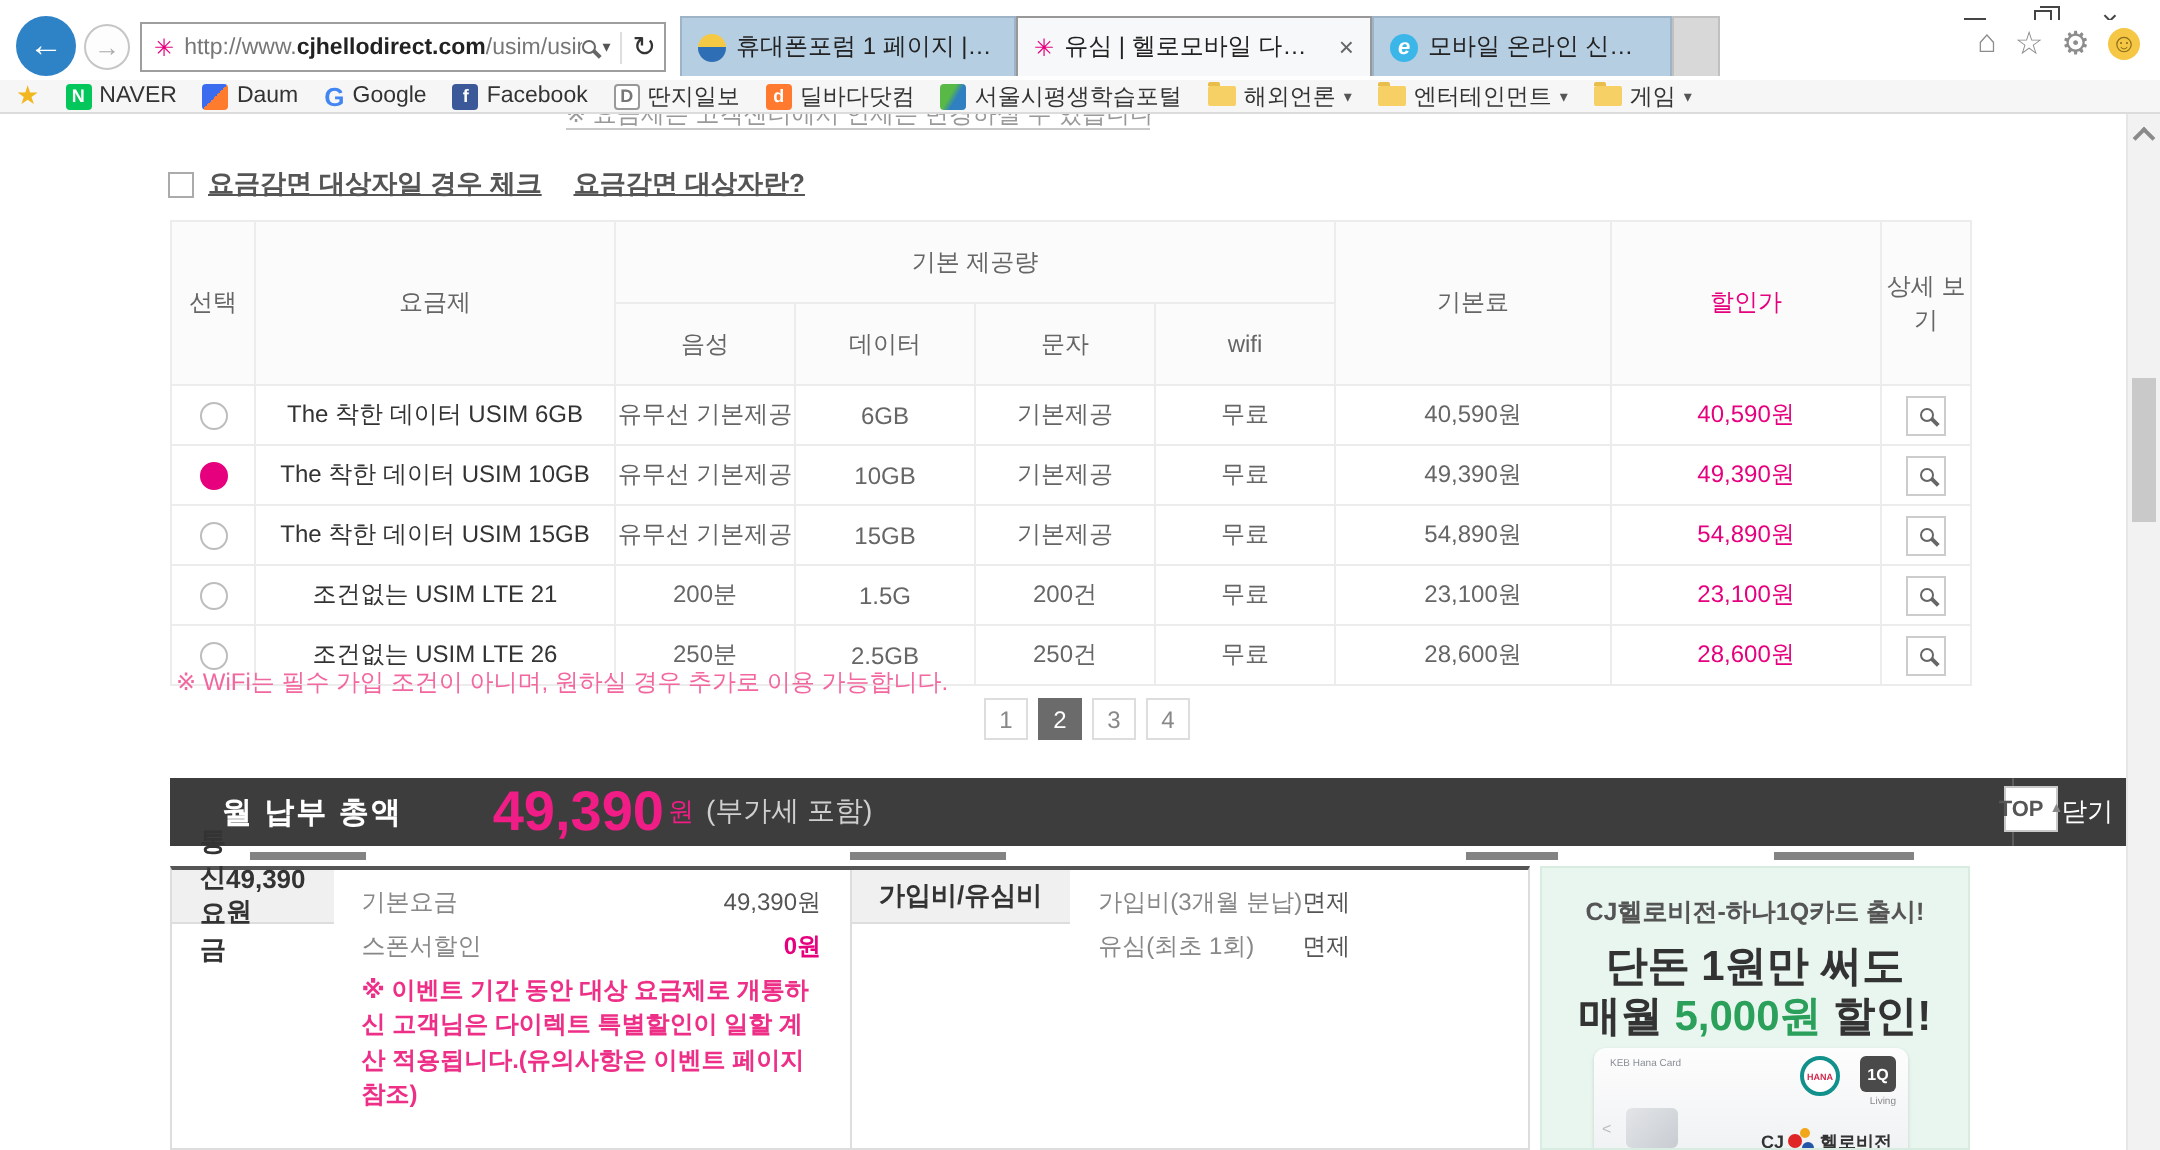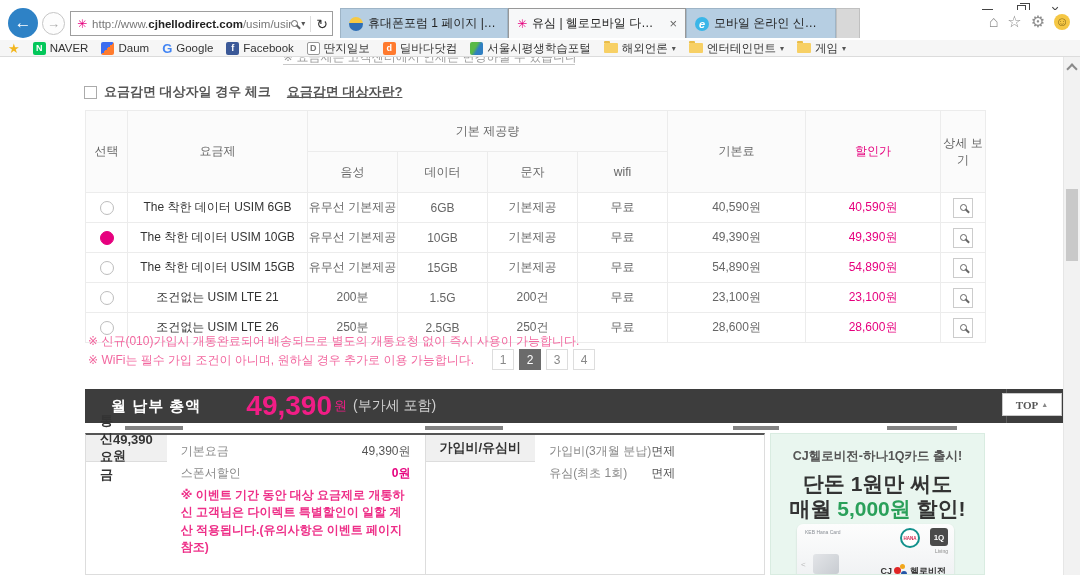--- a/index.html
+++ b/index.html
@@ -59,21 +59,21 @@
 
   
   .page { position:absolute; top:57px; left:0; width:1080px; height:518px; background:#fff; }
   .scrollbar { position:absolute; top:0; right:0; width:17px; height:518px; background:#f2f2f2; border-left:1px solid #e6e6e6; }
   .sb-up { position:absolute; top:8px; left:4px; width:8px; height:8px; border-left:2px solid #8a8a8a; border-top:2px solid #8a8a8a; transform:rotate(45deg); }
   .sb-thumb { position:absolute; top:132px; left:2px; width:12px; height:72px; background:#c9c9c9; }
 
   .clipped-top { position:absolute; top:0; left:283px; width:292px; height:8px; overflow:hidden; border-bottom:1px solid #c9c9c9; }
   .clipped-top span { display:block; margin-top:-8px; font-size:12px; color:#999; white-space:nowrap; }
 
-  .check-row { position:absolute; top:26px; left:84px; display:flex; align-items:center; font-size:13px; color:#555; }
+  .check-row { position:absolute; top:26px; left:84px; display:flex; align-items:center; font-size:13px; color:#555;text-decoration:underline; }
   .checkbox { width:13px; height:13px; border:1px solid #ababab; background:#fff; margin-right:7px; }
   .check-label { font-weight:bold; }
   .check-link { margin-left:16px; text-decoration:underline; font-weight:bold; }
 
   table.plans { position:absolute; top:53px; left:85px; width:900px; border-collapse:collapse; table-layout:fixed; }
   table.plans th, table.plans td { border:1px solid #ececec; font-size:12px; color:#666; text-align:center; font-weight:normal; }
   table.plans thead th { background:#fbfbfb; height:41px; }
   table.plans tbody td { height:30px; background:#fff; }
   .th-discount { color:#e6007e !important; }
   .td-plan { color:#333 !important; letter-spacing:0; }
@@ -88,21 +88,21 @@
   .pg.active { background:#6b6b6b; border-color:#6b6b6b; color:#fff; }
 
   .sumbar { position:absolute; top:332px; left:85px; width:984px; height:34px; background:#3d3d3d; display:flex; align-items:center; color:#fff; }
   .sum-label { font-size:15px; font-weight:bold; margin-left:26px; letter-spacing:1px; }
   .sum-amount { font-size:28px; font-weight:bold; color:#f11d86; margin-left:45px; letter-spacing:0; }
   .sum-won { font-size:13px; color:#f11d86; margin-left:2px; }
   .sum-vat { font-size:14px; color:#cfcfcf; margin-left:6px; }
   .apply-btn { margin-left:68px; background:#ec0f7f; color:#fff; border:none; border-radius:14px; height:27px; padding:0 30px; font-size:14px; font-weight:bold; font-family:inherit; }
   .sum-divider { width:1px; height:34px; background:#5c5c5c; margin-left:auto; }
   .close-btn { width:62px; text-align:center; font-size:13px; color:#fff; }
-  .top-btn { position:absolute; top:336px; left:1002px; width:60px; height:23px; background:#fff; border:1px solid #c9c9c9; font-size:11px; font-weight:bold; color:#555; display:flex; align-items:center; justify-content:center; gap:3px;font-family:Liberation Serif, serif; }
+  .top-btn { position:absolute; top:336px; left:1002px; width:27px; height:23px; background:#fff; border:1px solid #c9c9c9; font-size:11px; font-weight:bold; color:#555; display:flex; align-items:center; justify-content:center; gap:3px; }
   .top-arrow { font-size:7px; color:#888; }
 
   .strip { position:absolute; top:366px; left:85px; width:900px; height:10px; overflow:hidden; }
   .smudge { position:absolute; top:3px; height:4px; background:#5a5a5a; opacity:.75; }
 
   .panels { position:absolute; top:376px; left:85px; width:680px; height:142px; border:1px solid #ddd; border-top:2px solid #555; display:flex; }
   .panel { flex:1; display:flex; flex-direction:row; }
   .panel + .panel { border-left:1px solid #ddd; }
   .panel-head { height:27px; background:#f0f0f0; border-bottom:1px solid #ddd; display:flex; align-items:center; justify-content:space-between; padding:0 14px; font-size:13px; font-weight:bold; color:#333; }
   .panel-body { padding:8px 14px; font-size:12px; }
@@ -342,21 +342,20 @@
           <td>28,600원</td>
           <td class="td-discount">28,600원</td>
           <td><span class="detail-btn">
                 <span class="mag"></span>
               </span></td>
         </tr>
       </tbody>
     </table>
 
     <div class="notes">
-      <div>※ 신규(010)가입시 개통완료되어 배송되므로 별도의 개통요청 없이 즉시 사용이 가능합니다.</div>
       <div>※ WiFi는 필수 가입 조건이 아니며, 원하실 경우 추가로 이용 가능합니다.</div>
     </div>
 
     <div class="pagination">
       <span class="pg">1</span>
       <span class="pg active">2</span>
       <span class="pg">3</span>
       <span class="pg">4</span>
     </div>
 

